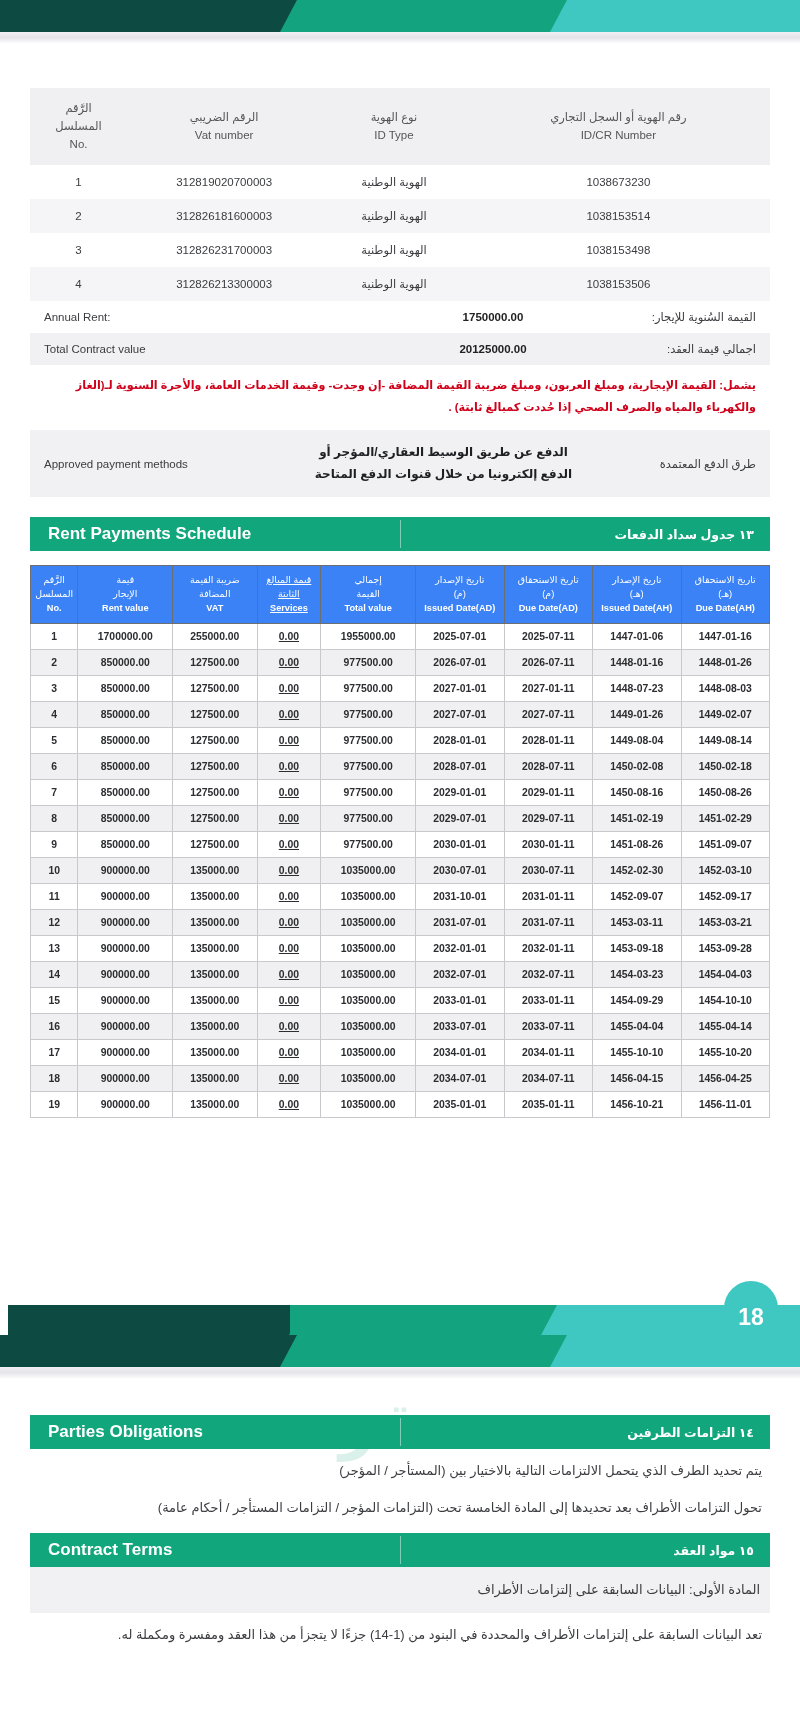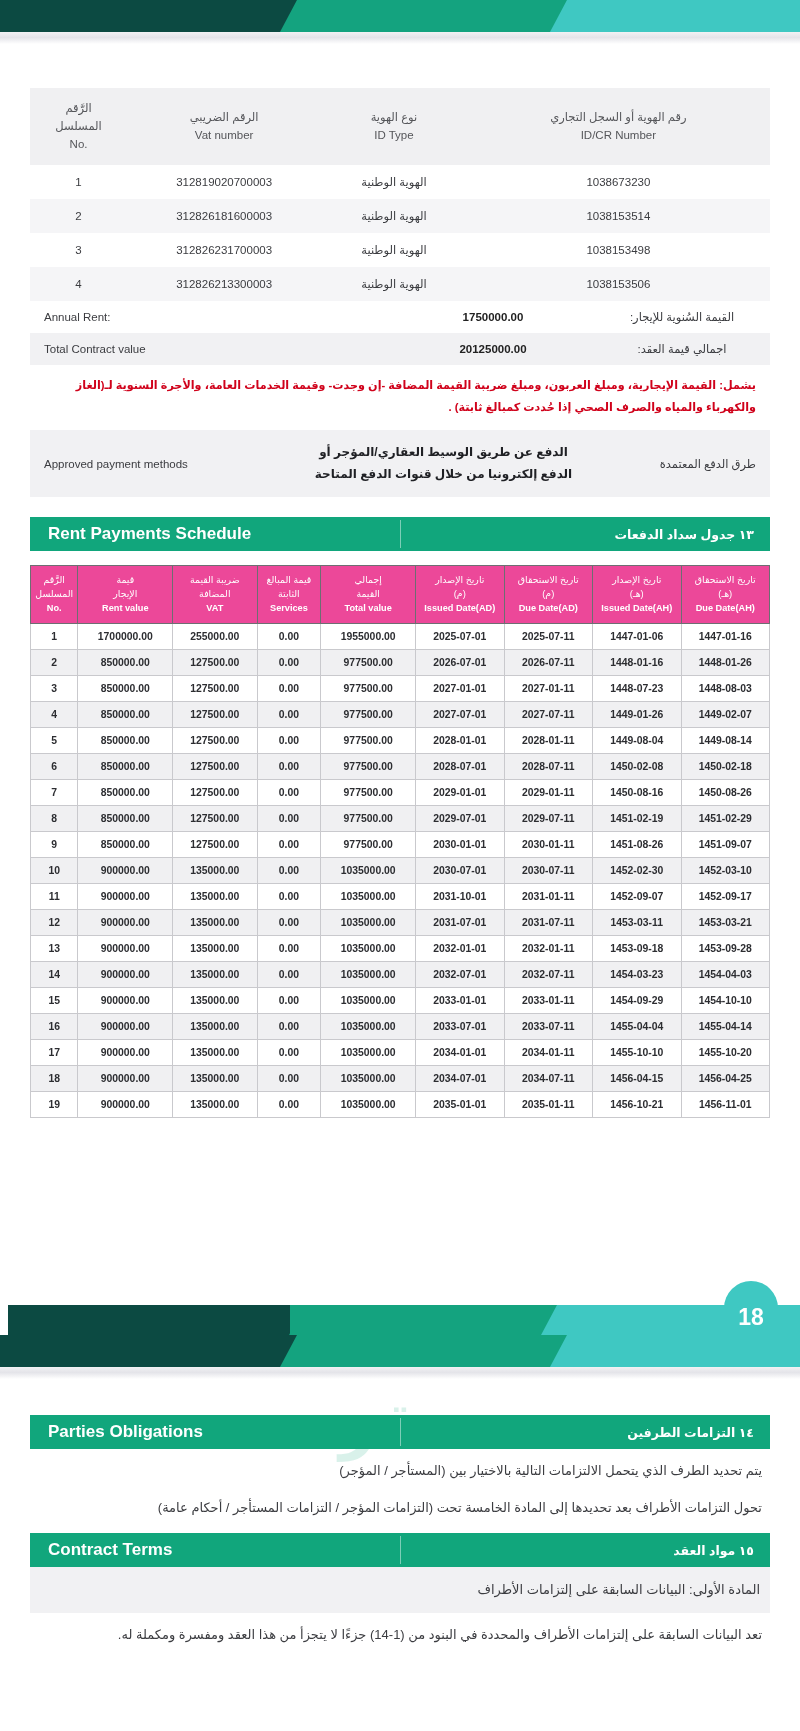--- a/index.html
+++ b/index.html
@@ -122,21 +122,21 @@
   .sumrow {
     width: 740px;
     display: flex;
     align-items: center;
     font-size: 11.5px;
     padding: 9px 14px;
     color: #3b3c40;
   }
   .sumrow.white { background: #ffffff; }
   .sumrow.grey  { background: #f1f1f3; }
-  .sum-ar-label { width: 148px; text-align: center; direction: rtl; }
+  .sum-ar-label { width: 148px; text-align: right; direction: rtl; }
   .sum-value { width: 230px; text-align: center; font-weight: bold; color: #222; }
   .sum-en-label { flex: 1; text-align: left; direction: ltr; color:#3b3c40; }
   .sumrow.grey .sum-en-label { text-align: left; }
 
   
   .red-note {
     width: 740px;
     background: #ffffff;
     color: #d0021b;
     font-size: 11.2px;
@@ -224,21 +224,21 @@
 
   
   table.schedule {
     width: 740px;
     border-collapse: collapse;
     margin-top: 14px;
     table-layout: fixed;
     font-size: 10.4px;
   }
   table.schedule thead th {
-    background: #ec4899;
+    background: #3b82f6;
     color: #ffffff;
     font-weight: normal;
     padding: 7px 2px;
     text-align: center;
     line-height: 1.5;
     border: 1px solid #6d6e72;
     font-size: 9.4px;
   }
   table.schedule thead th .en {
     display: block;
@@ -255,21 +255,21 @@
     font-size: 10.4px;
     background: #ffffff;
     direction: ltr;
   }
   table.schedule tbody tr.alt td { background: #f0f0f2; }
 
   
   .c-no  { width: 46px; }
   .c-rv  { width: 92px; }
   .c-vat { width: 82px; }
-  .c-srv { width: 62px; }
+  .c-srv { width: 62px; text-decoration: underline; }
   .c-tot { width: 92px; }
   .c-iad { width: 86px; }
   .c-dad { width: 86px; }
   .c-iah { width: 86px; }
   .c-dah { width: 86px; }
 
   
   .var-note {
     width: 740px;
     text-align: right;

